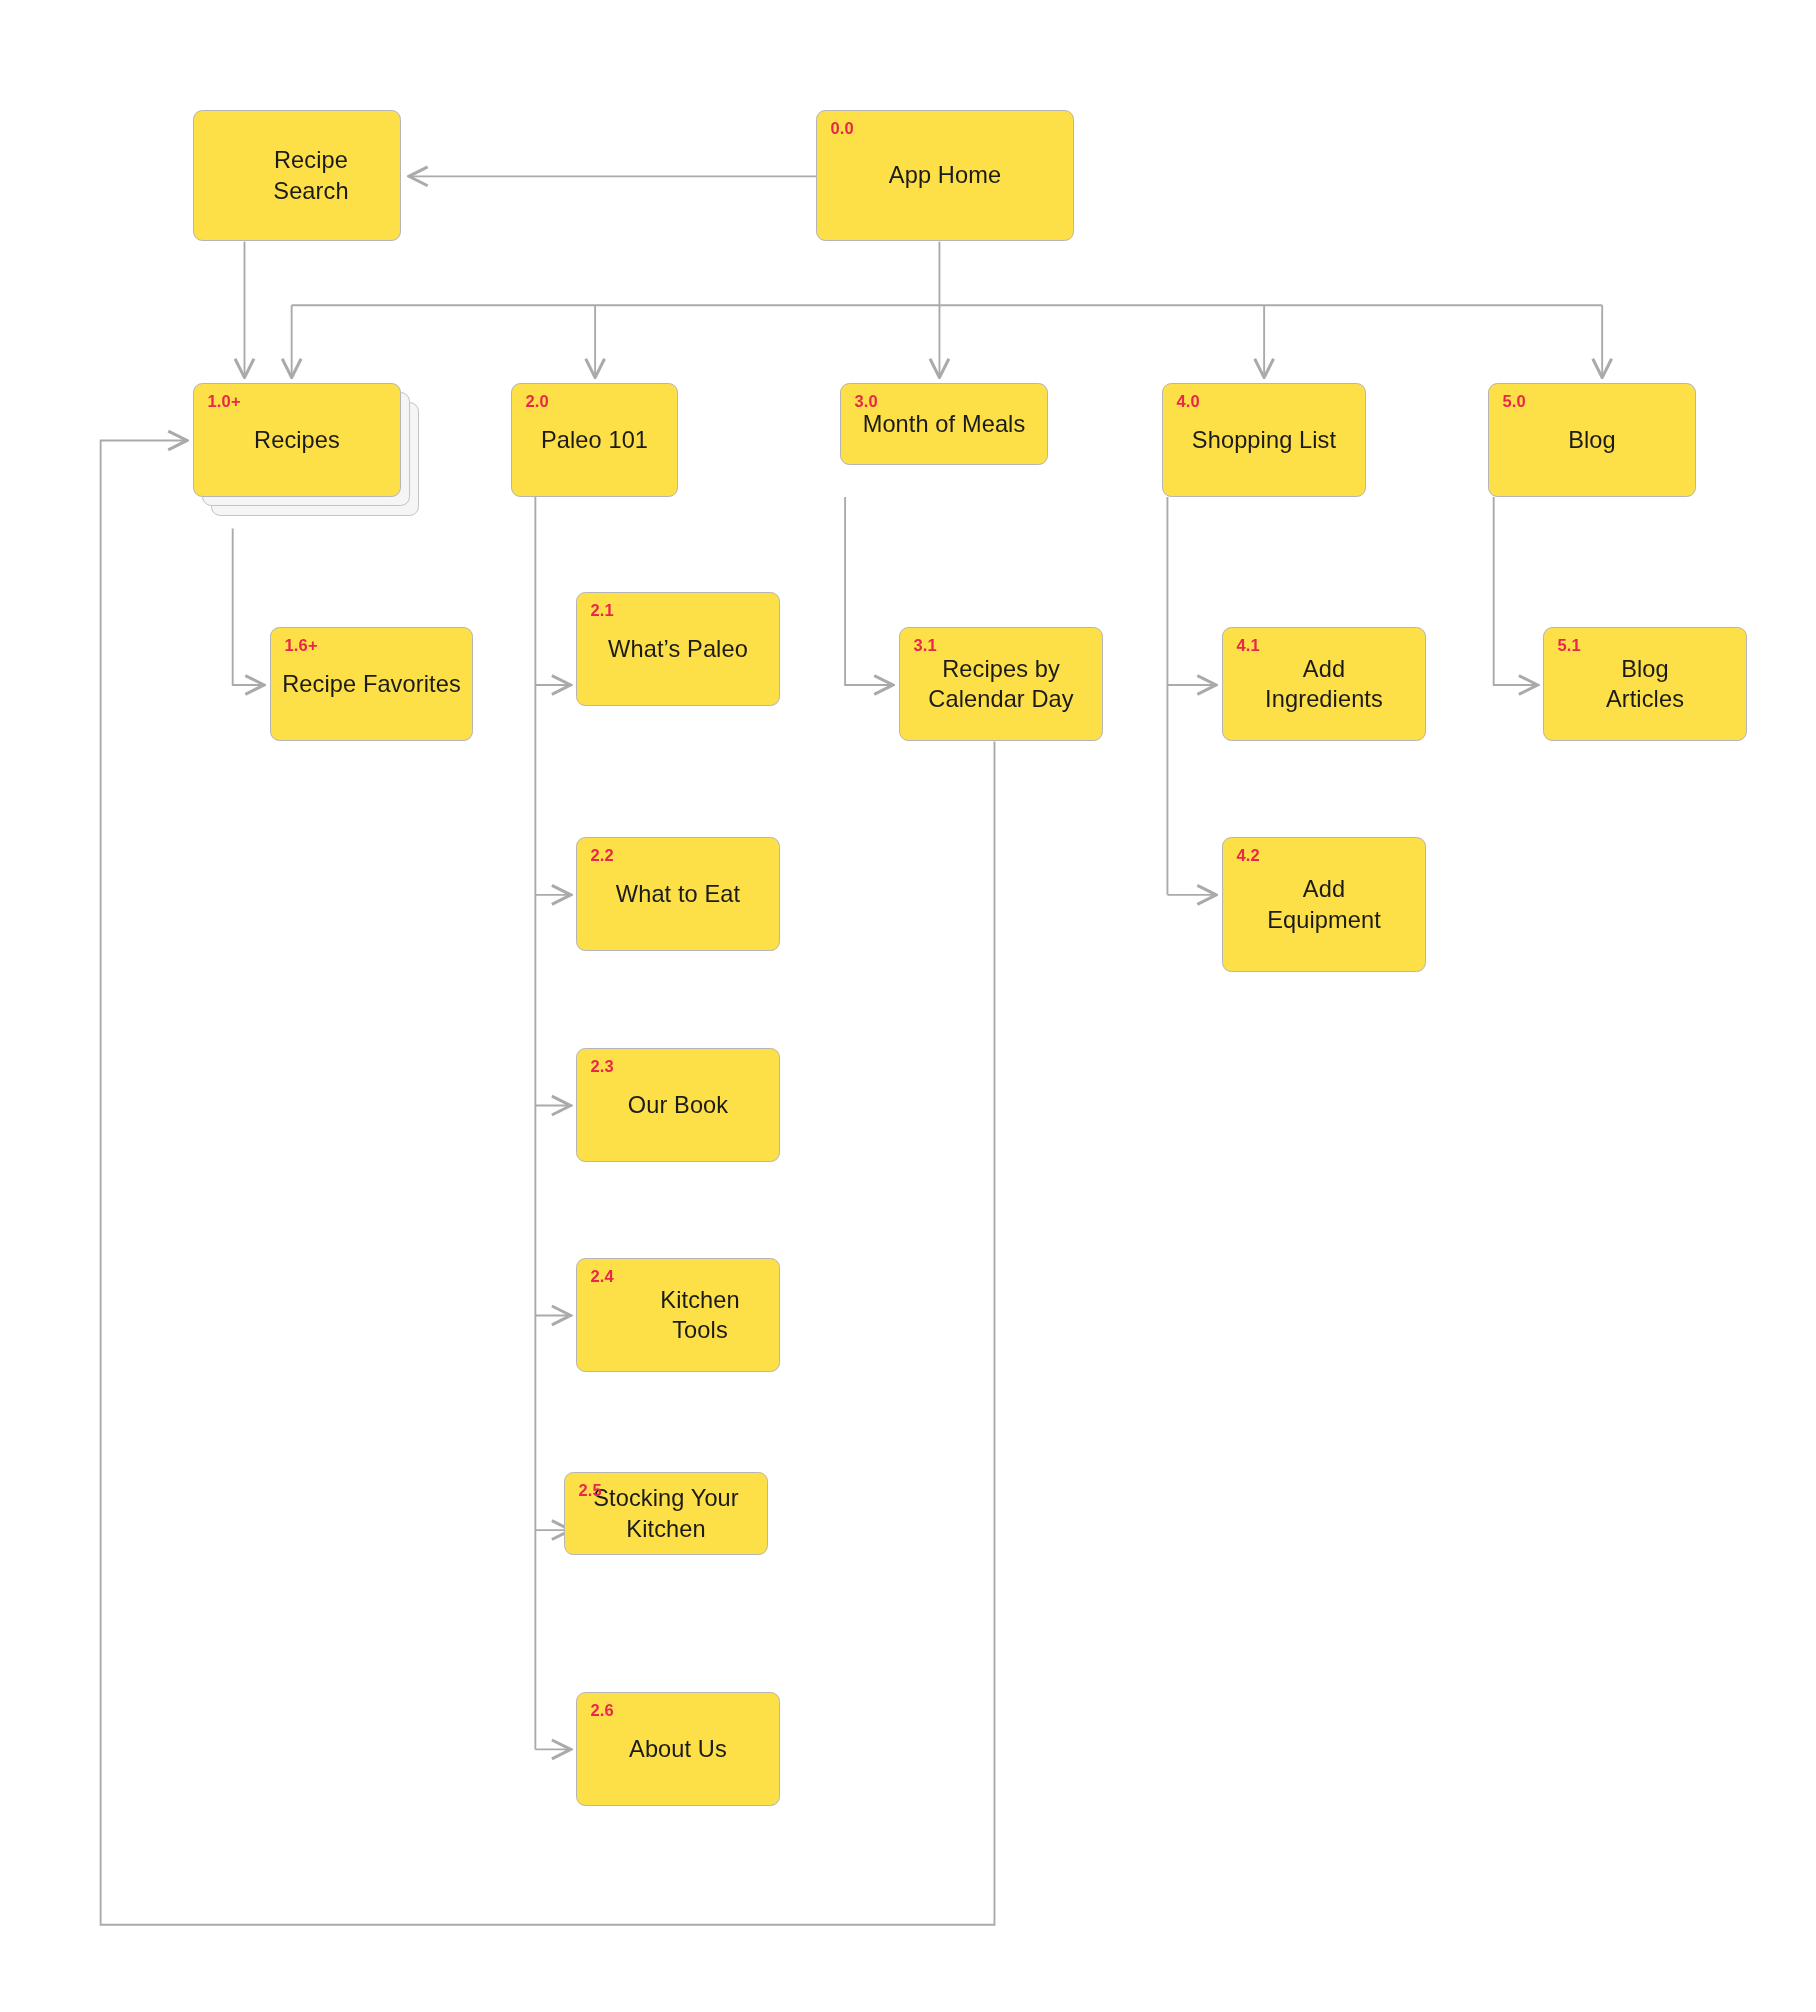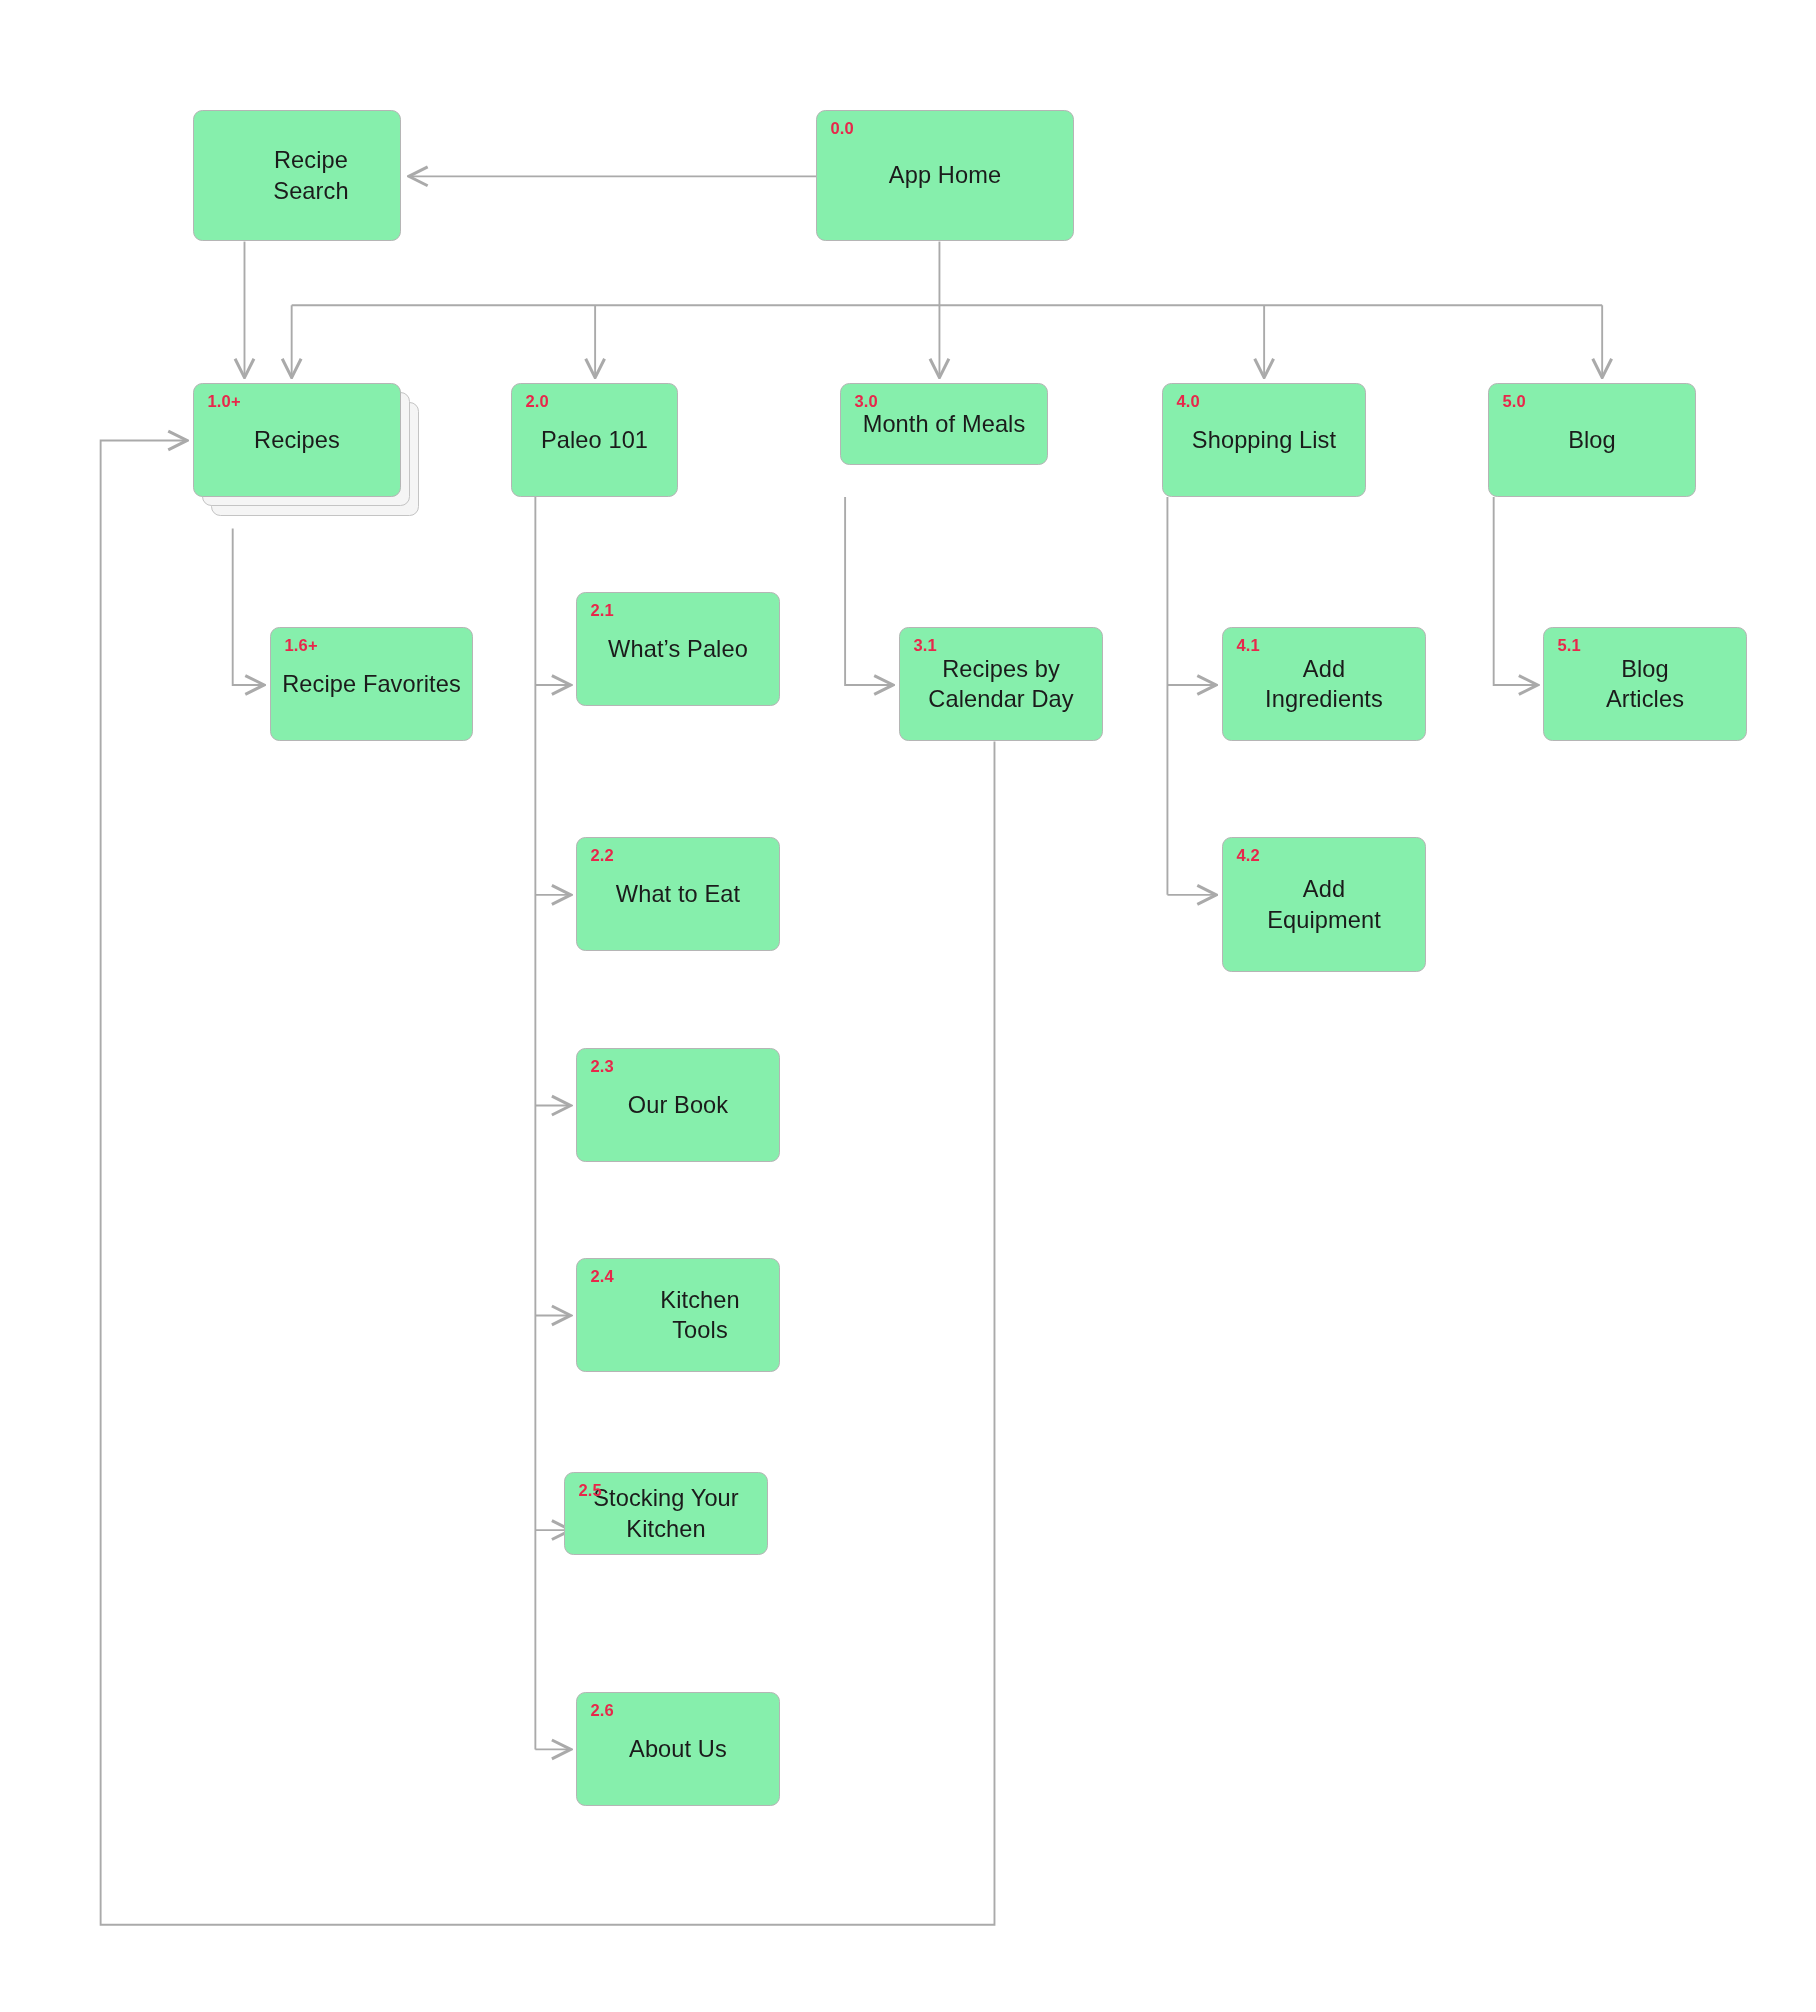--- a/index.html
+++ b/index.html
@@ -21,21 +21,21 @@
     position: absolute;
     left: 0;
     top: 0;
     width: 1816px;
     height: 2013px;
     pointer-events: none;
   }
   .node {
     position: absolute;
     box-sizing: border-box;
-    background: #86efac;
+    background: #fde047;
     border: 1.6px solid #b5b5b5;
     border-radius: 9.4px;
     display: flex;
     align-items: center;
     justify-content: center;
     text-align: center;
   }
   .node-label {
     font-size: 23.6px;
     color: #1b1b1b;

